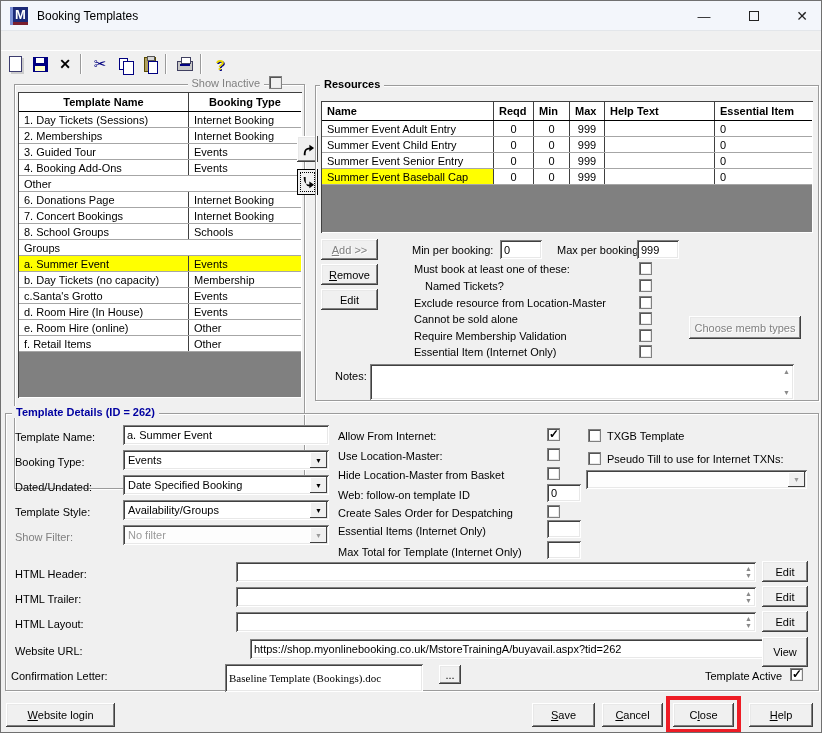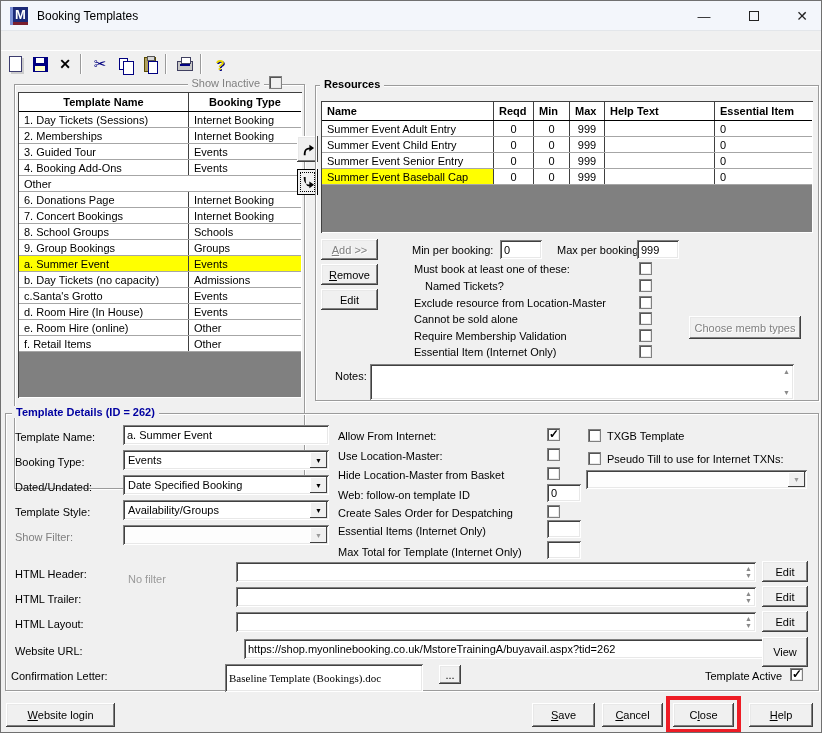--- a/index.html
+++ b/index.html
@@ -51,21 +51,21 @@
   .btn.disabled { color:#808080; text-shadow:1px 1px 0 #fff; }
   .cb { position:absolute; width:13px; height:13px; background:#fff; border:1px solid #808080; box-shadow:inset 1px 1px 0 #555, inset -1px -1px 0 #e8e8e8; }
   .cb.checked::after { content:"\2713"; position:absolute; left:1px; top:-2px; font-size:12px; font-weight:bold; color:#000; }
   .cb.disabled { background:#f0f0f0; }
   .lbl { position:absolute; white-space:nowrap; }
   .lbl.gray { color:#808080; }
   input.tfield { position:absolute; border:none; outline:none; font-family:"Liberation Sans",sans-serif; font-size:11px; padding:2px 4px; background:#fff; box-shadow:inset 1px 1px 0 #808080, inset -1px -1px 0 #ffffff, inset 2px 2px 0 #404040, inset -2px -2px 0 #e8e8e8; }
   .combo { position:absolute; height:20px; background:#fff; box-shadow:inset 1px 1px 0 #808080, inset -1px -1px 0 #ffffff, inset 2px 2px 0 #404040, inset -2px -2px 0 #e8e8e8; }
   .combo .cval { position:absolute; left:5px; top:4px; white-space:nowrap; overflow:hidden; max-width:85%; }
   .combo .drop { position:absolute; right:2px; top:2px; bottom:2px; width:17px; display:flex; align-items:center; justify-content:center; font-size:7px; background:#f0f0f0; box-shadow:inset -1px -1px 0 #404040, inset 1px 1px 0 #ffffff; }
-  .combo.disabled .cval { color:#9a9a9a;margin-top:44px; }
+  .combo.disabled .cval { color:#9a9a9a; }
   .combo.disabled { background:#fdfdfd; }
   .combo.disabled .drop { color:#9a9a9a; }
   
   .grid { position:absolute; background:#808080; }
   .grow { display:flex; height:16px; background:#fff; border-bottom:1px solid #a6a6a6; }
   .grow.thead { height:19px; border-bottom:1px solid #000; }
   .gc { padding:1px 5px; border-right:1px solid #404040; overflow:hidden; white-space:nowrap; line-height:14px; }
   .thead .gc { font-weight:bold; line-height:16px; }
   .gc:last-child { border-right:none; }
   .sel { background:#ffff00; }
@@ -167,30 +167,29 @@
           </div>
         <div class="grow">
             <div class="gc c0">7. Concert Bookings</div>
             <div class="gc c1">Internet Booking</div>
           </div>
         <div class="grow">
             <div class="gc c0">8. School Groups</div>
             <div class="gc c1">Schools</div>
           </div>
         <div class="grow">
-            <div class="gc c0">9. Group Bookings</div>
             <div class="gc c1">Groups</div>
           </div>
         <div class="grow">
             <div class="gc c0 sel">a. Summer Event</div>
             <div class="gc c1 sel">Events</div>
           </div>
         <div class="grow">
             <div class="gc c0">b. Day Tickets (no capacity)</div>
-            <div class="gc c1">Admissions</div>
+            <div class="gc c1">Membership</div>
           </div>
         <div class="grow">
             <div class="gc c0">c.Santa's Grotto</div>
             <div class="gc c1">Events</div>
           </div>
         <div class="grow">
             <div class="gc c0">d. Room Hire (In House)</div>
             <div class="gc c1">Events</div>
           </div>
         <div class="grow">
@@ -373,21 +372,21 @@
   <span class="lbl" style="left:14px; top:617px;">HTML Layout:</span>
   <div class="notesbox" style="left:235px; top:611px; width:520px; height:20px;">
     <span class="varrows" style="right:4px; top:3px; bottom:3px;">
         <span>▲</span>
         <span>▼</span>
       </span>
   </div>
   <div class="btn raised" style="left:761px; top:610px; width:46px; height:21px;">Edit</div>
 
   <span class="lbl" style="left:14px; top:644px;">Website URL:</span>
-  <input class="tfield" style="left: 243px; top: 638px; width: 522px; height: 20px;" value="https://shop.myonlinebooking.co.uk/MstoreTrainingA/buyavail.aspx?tid=262">
+  <input class="tfield" style="left: 249px; top: 638px; width: 522px; height: 20px;" value="https://shop.myonlinebooking.co.uk/MstoreTrainingA/buyavail.aspx?tid=262">
   <div class="btn raised" style="left:761px; top:636px; width:46px; height:30px;">View</div>
 
   <span class="lbl" style="left:10px; top:669px;">Confirmation Letter:</span>
   <input class="tfield" style="left: 224px; top: 663px; width: 198px; height: 28px; font-family: Liberation Serif, serif;" value="Baseline Template (Bookings).doc">
   <div class="btn raised" style="left:438px; top:664px; width:22px; height:19px;">...</div>
   <span class="lbl" style="left:704px; top:669px;">Template Active</span>
   <span class="cb checked" style="left:789px; top:667px;"></span>
 
   <div class="btn raised" style="left:5px; top:702px; width:109px; height:24px;"><u>W</u>ebsite login</div>
   <div class="btn raised" style="left:531px; top:702px; width:63px; height:24px;"><u>S</u>ave</div>

